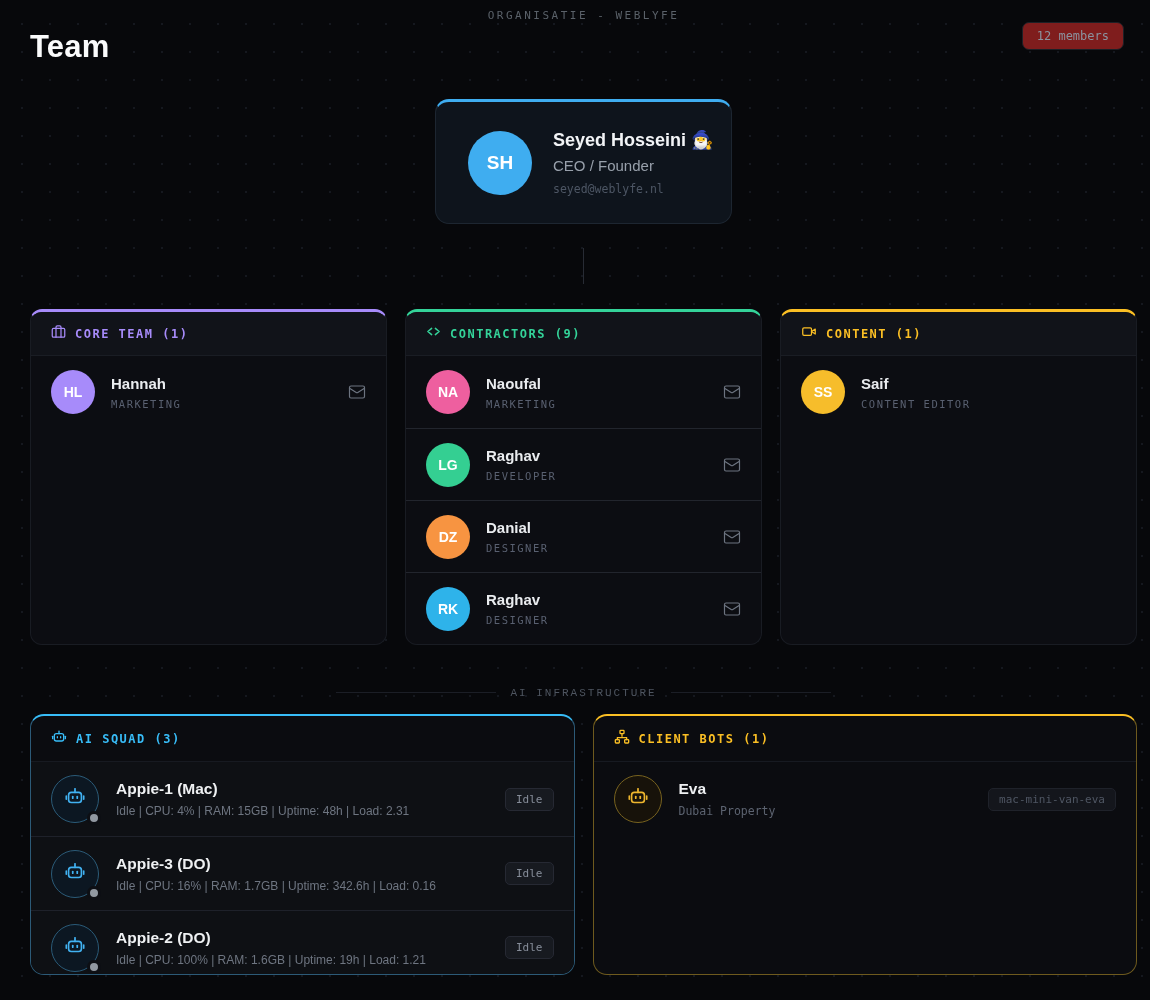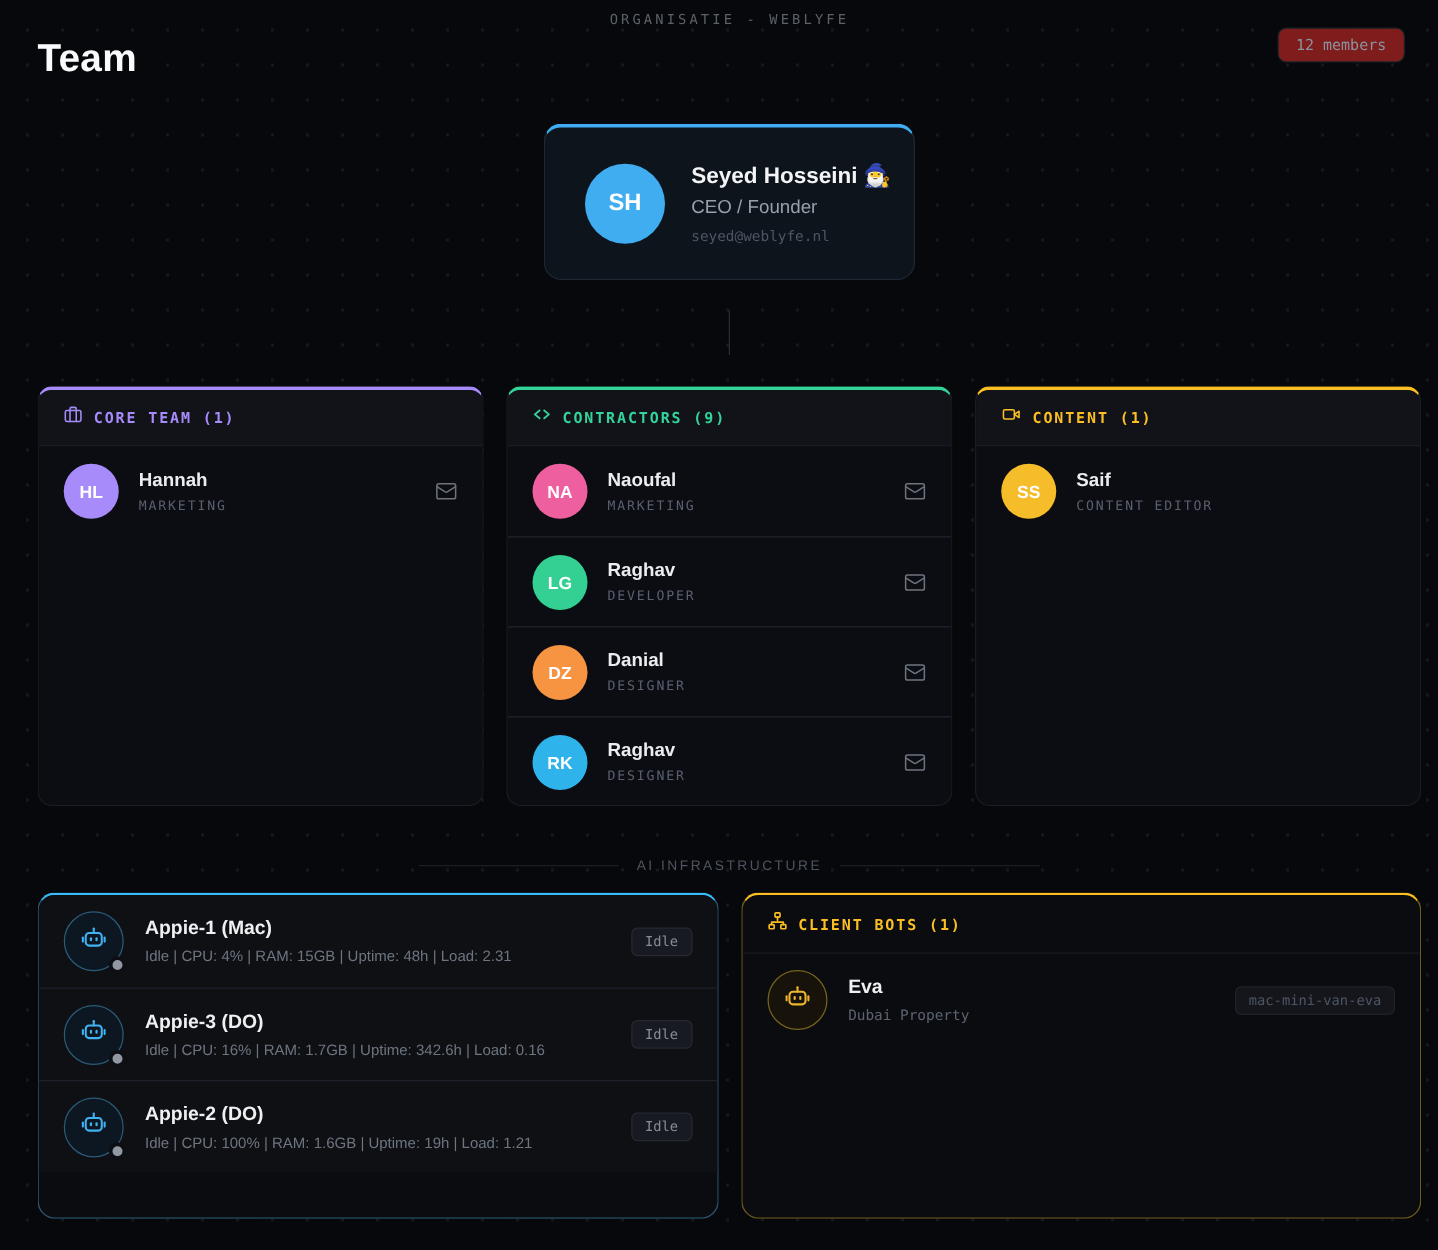--- a/index.html
+++ b/index.html
@@ -64,21 +64,21 @@
     display:flex; align-items:center; justify-content:center;
     font-size:14px; font-weight:700; color:#fff;
   }
   .member-name { font-size:15px; font-weight:600; color:#eaecef; }
   .member-role { margin-top:6px; font-family:"DejaVu Sans Mono","Liberation Mono",monospace; font-size:10.5px; letter-spacing:1.5px; color:#596070; }
   .mail-btn { margin-left:auto; color:#6d7480; background:none; border:none; cursor:pointer; display:flex; }
 
   
   .section-divider { display:flex; align-items:center; justify-content:center; gap:14px; margin-top:41px; height:13px; }
   .section-divider .line { width:160px; height:1px; background:#1b1e26; }
-  .section-divider .label { font-family:Liberation Sans, sans-serif; font-size:11px; letter-spacing:2px; color:#4e5560; }
+  .section-divider .label { font-family:Liberation Mono, monospace; font-size:11px; letter-spacing:2px; color:#4e5560; }
 
   
   .bots-grid { display:grid; grid-template-columns:1fr 1fr; gap:18px; margin-top:15px; }
   .bot-card { height:261px; border-radius:14px; background:#0b0c10; overflow:hidden; border-top:2px solid var(--accent); }
   .bot-card.squad  { border:1px solid #2c5a77; border-top:2px solid var(--accent); }
   .bot-card.client { border:1px solid #6e5a1e; border-top:2px solid var(--accent); }
   .bot-header { display:flex; align-items:center; gap:9px; padding:13px 20px 12px; color:var(--accent); border-bottom:1px solid #171a21; }
   .bot-row { display:flex; align-items:center; gap:17px; padding:12px 20px; height:74px; background:#0e1014; }
   .bot-row + .bot-row { border-top:1px solid #1e212a; }
   .client .bot-row { background:transparent; }
@@ -226,20 +226,32 @@
 
   <div class="section-divider">
     <div class="line"></div>
     <div class="label">AI INFRASTRUCTURE</div>
     <div class="line"></div>
   </div>
 
   <div class="bots-grid">
 
     <div class="bot-card squad" style="--accent: #38bdf8;">
+      <div class="bot-header">
+        <span><svg width="16" height="16" viewBox="0 0 24 24" fill="none" stroke="currentColor" stroke-width="2" stroke-linecap="round" stroke-linejoin="round">
+              <circle cx="12" cy="3.2" r="1.1" fill="currentColor" stroke="none"></circle>
+              <path d="M12 4.5V7"></path>
+              <rect x="5" y="7" width="14" height="11" rx="3"></rect>
+              <path d="M2.5 11v3.5"></path>
+              <path d="M21.5 11v3.5"></path>
+              <rect x="8.6" y="10.6" width="1.9" height="3.6" rx=".95" fill="currentColor" stroke="none"></rect>
+              <rect x="13.5" y="10.6" width="1.9" height="3.6" rx=".95" fill="currentColor" stroke="none"></rect>
+            </svg></span>
+        <span class="card-label">AI SQUAD (3)</span>
+      </div>
       <div class="bot-row">
         <div class="bot-avatar">
           <span><svg width="22" height="22" viewBox="0 0 24 24" fill="none" stroke="currentColor" stroke-width="1.8" stroke-linecap="round" stroke-linejoin="round">
                 <circle cx="12" cy="3.2" r="1.1" fill="currentColor" stroke="none"></circle>
                 <path d="M12 4.5V7"></path>
                 <rect x="5" y="7" width="14" height="11" rx="3"></rect>
                 <path d="M2.5 11v3.5"></path>
                 <path d="M21.5 11v3.5"></path>
                 <rect x="8.6" y="10.6" width="1.9" height="3.6" rx=".95" fill="currentColor" stroke="none"></rect>
                 <rect x="13.5" y="10.6" width="1.9" height="3.6" rx=".95" fill="currentColor" stroke="none"></rect>

